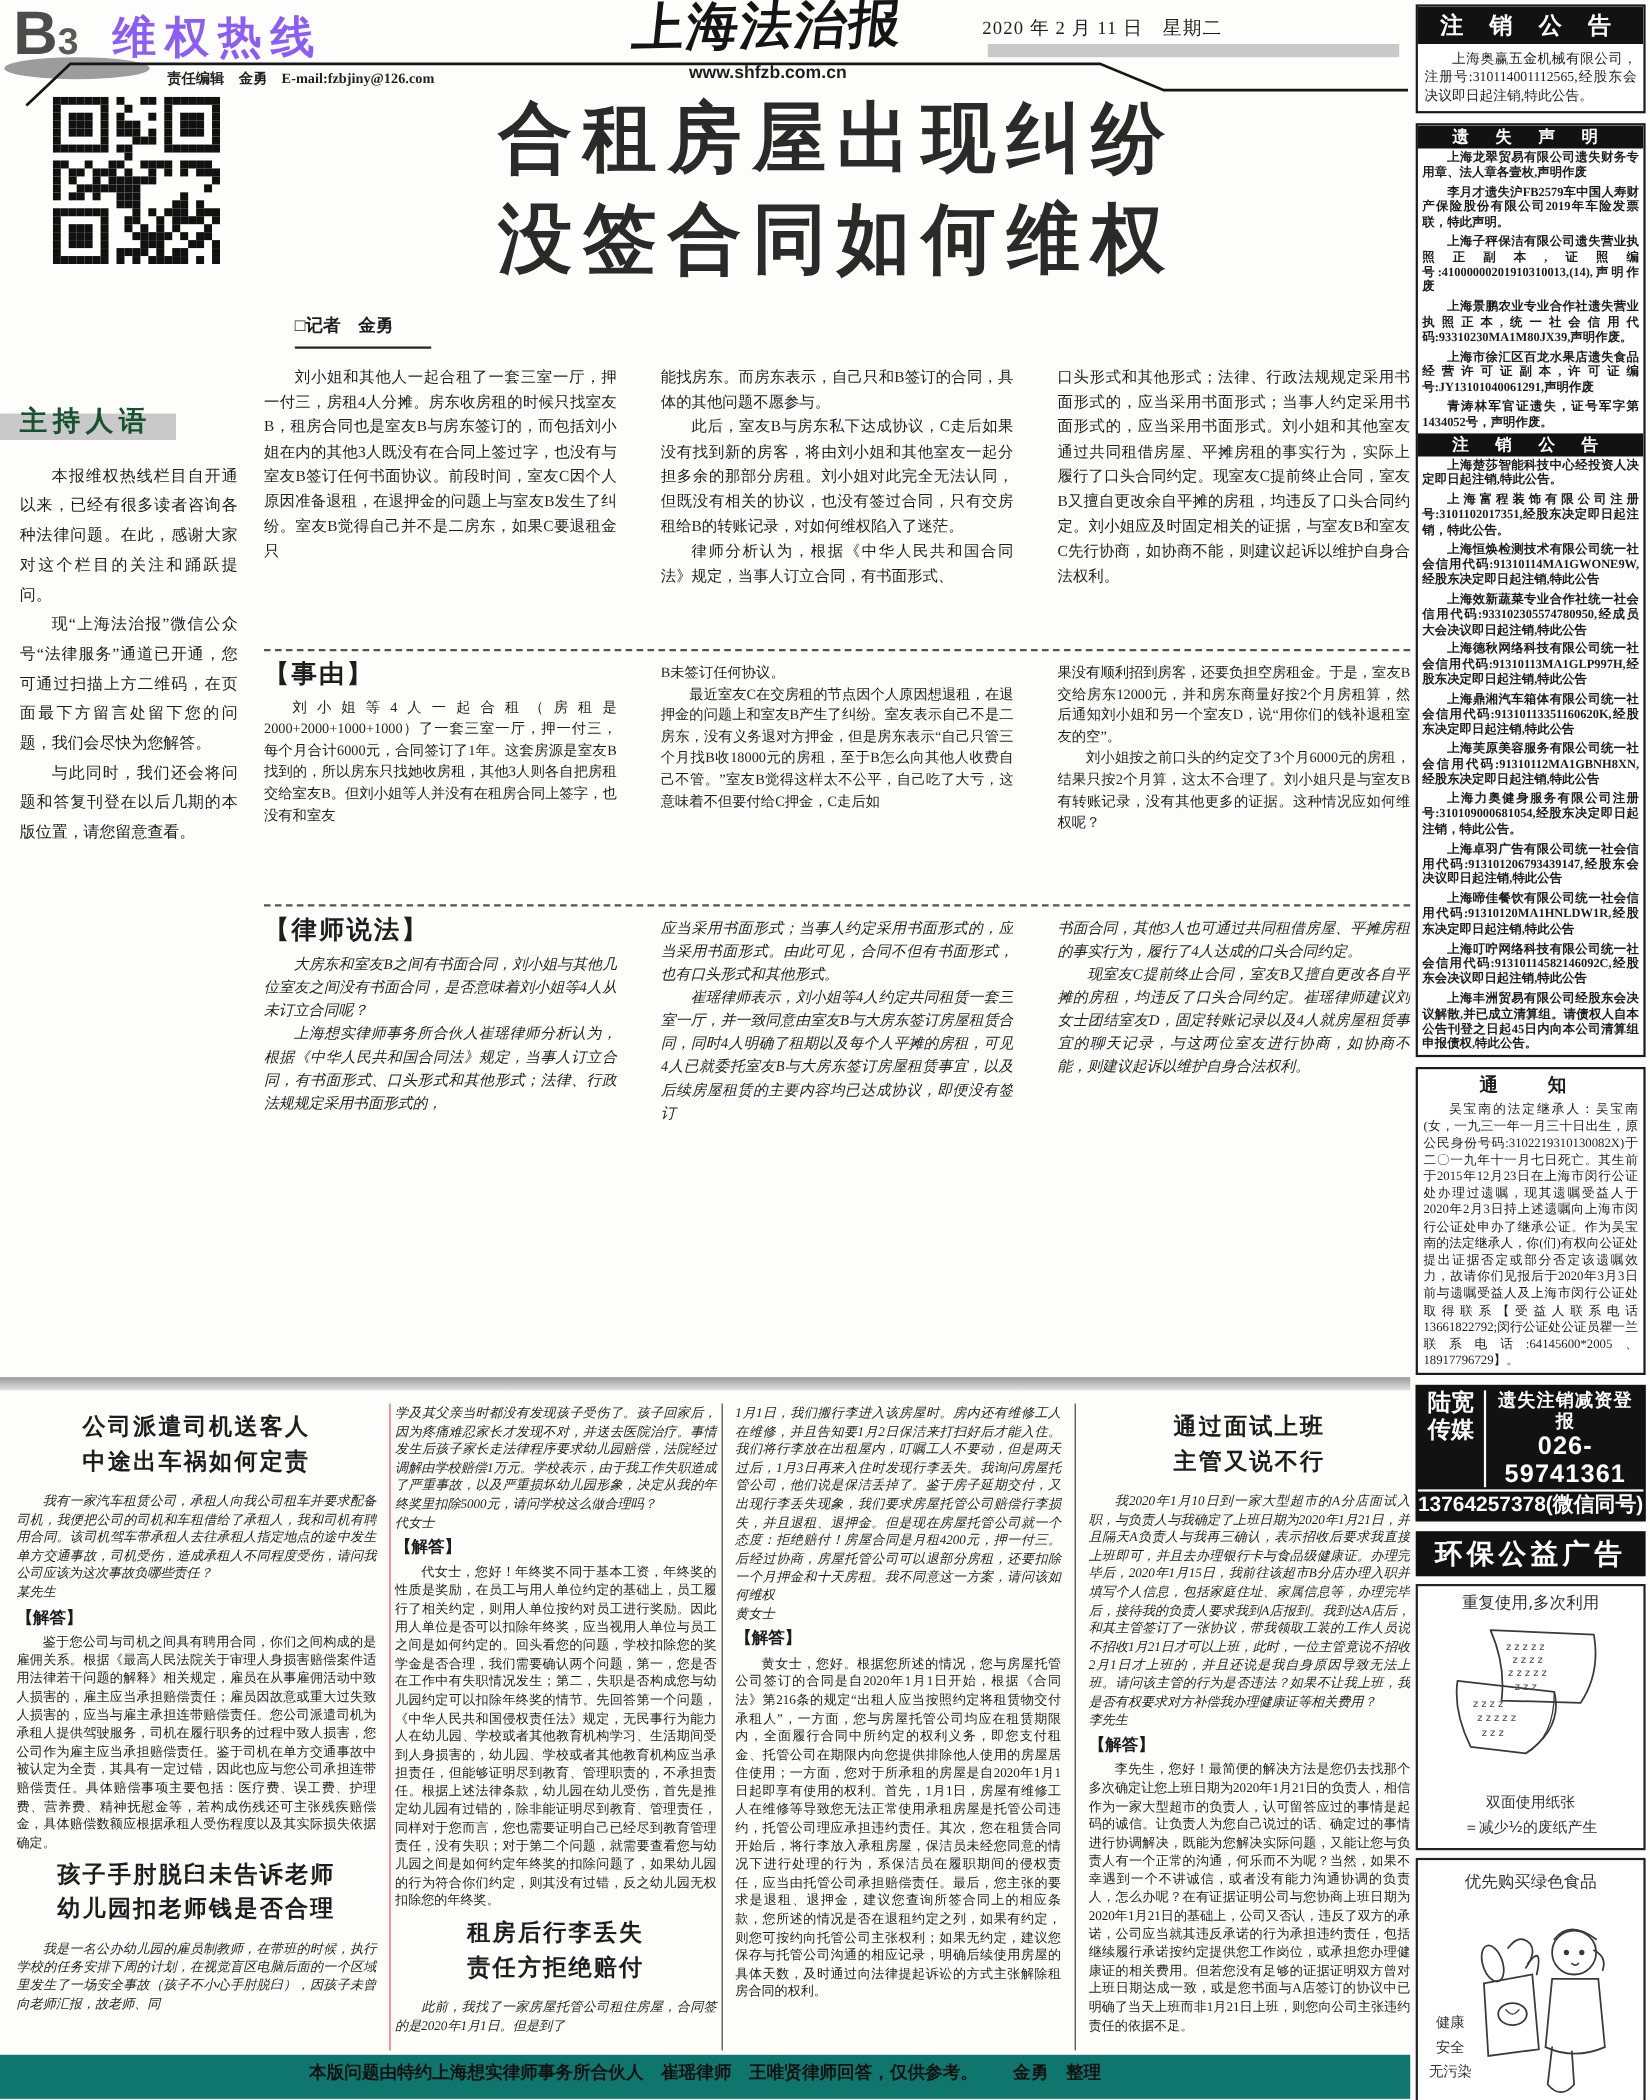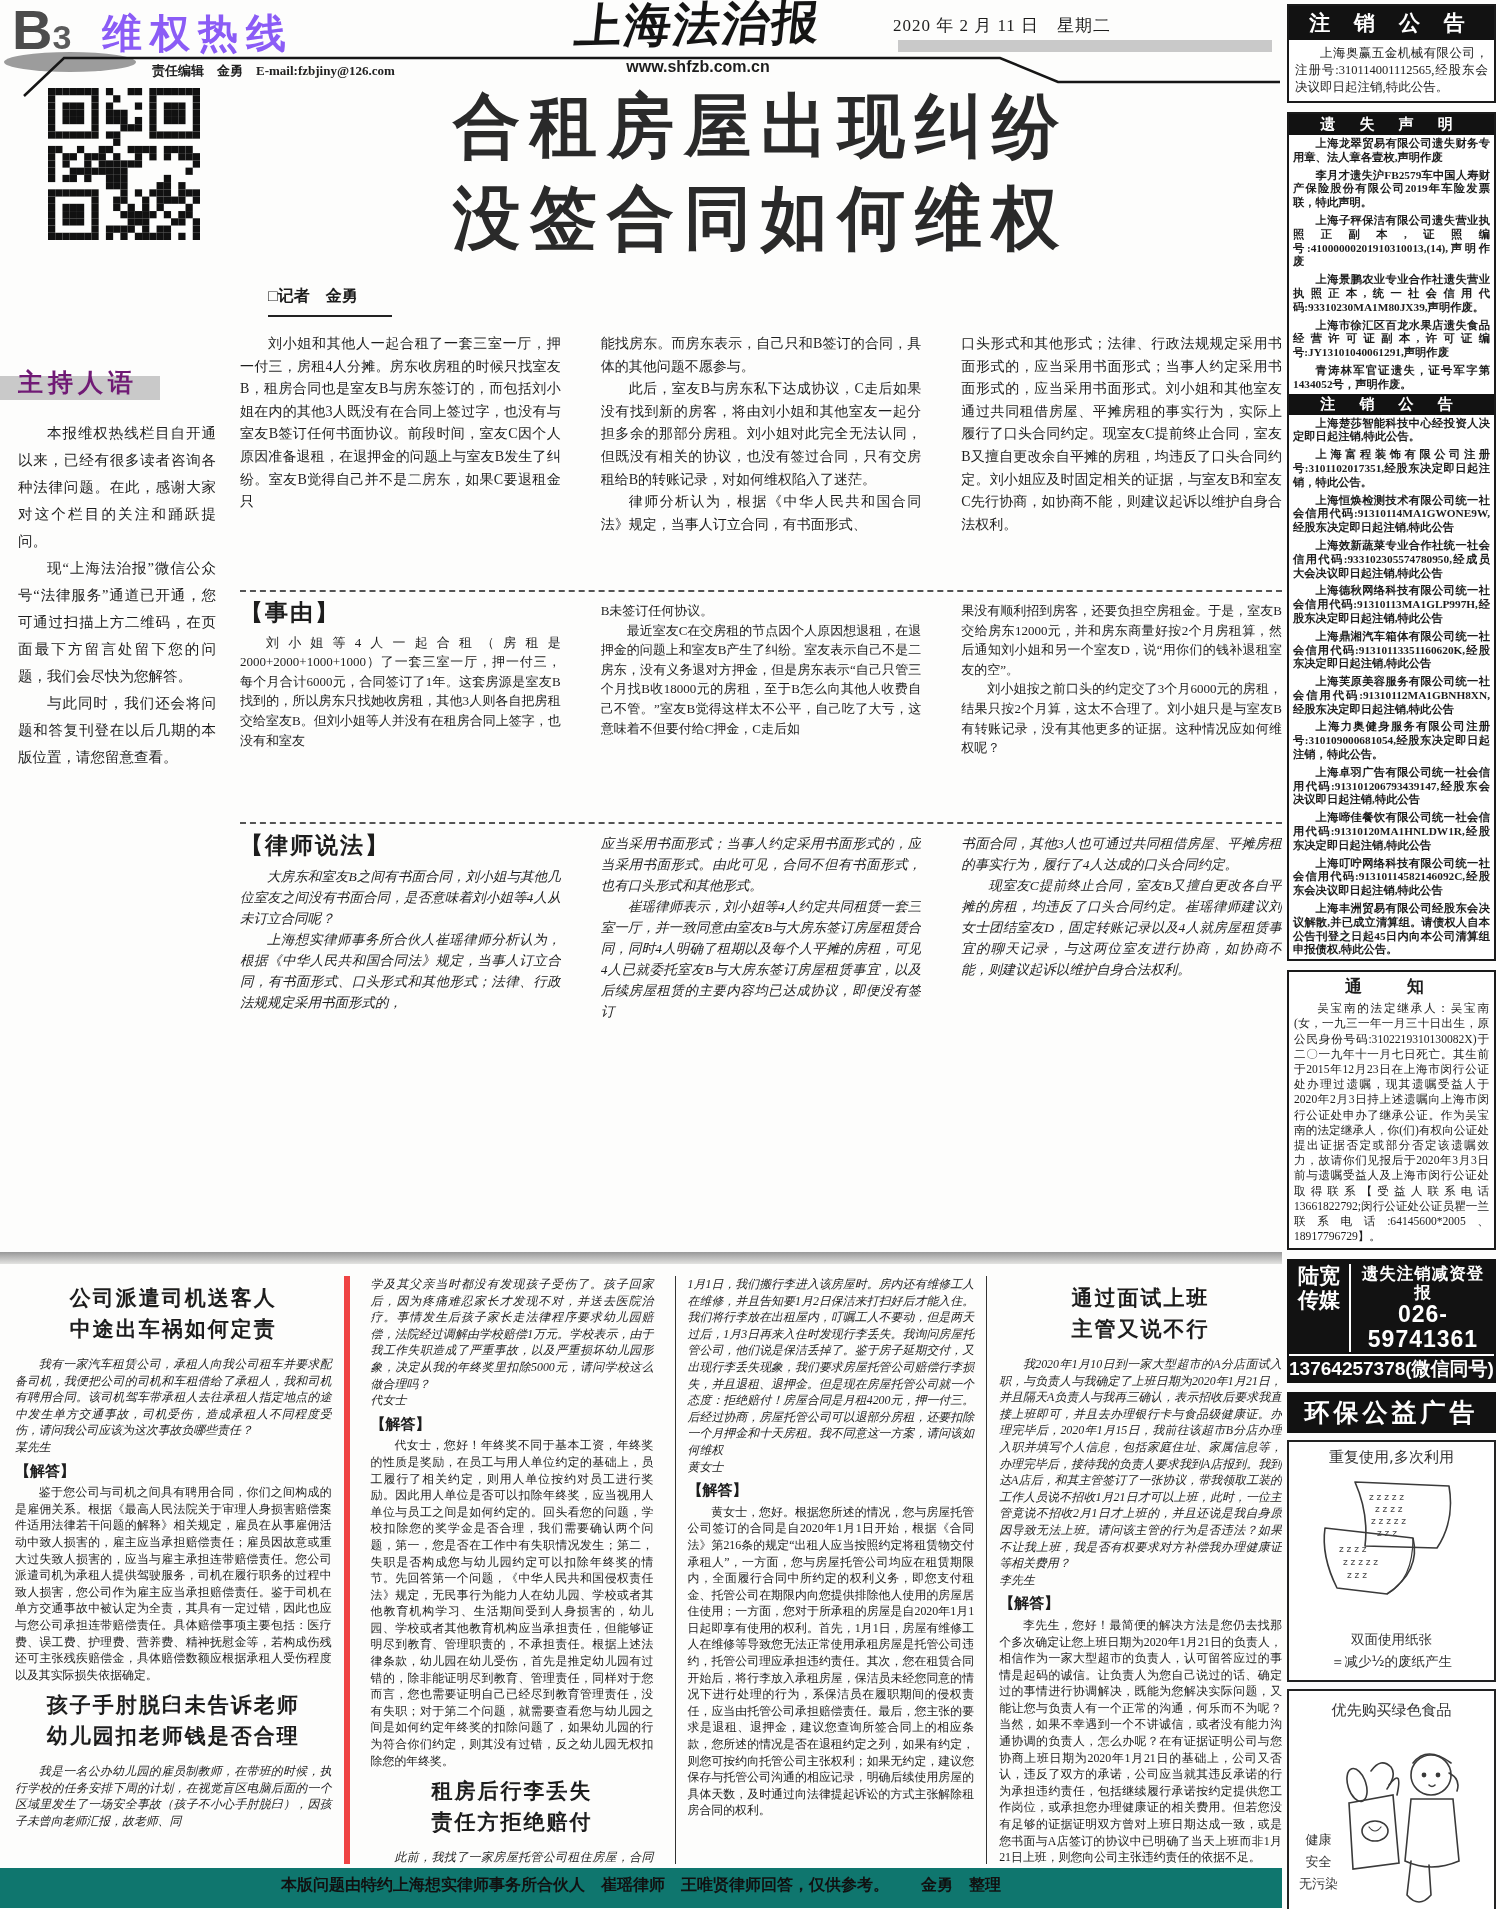--- a/index.html
+++ b/index.html
@@ -17,21 +17,21 @@
   .masthead{position:absolute;left:548px;top:-2px;width:300px;text-align:center;z-index:2;}
   .masthead .mast-t{font-family:"DejaVu Serif",serif;font-weight:bold;font-size:47px;line-height:52px;
       transform:skewX(-7deg) rotate(-1deg);letter-spacing:2px;color:#151515;}
   .masthead .mast-u{margin-top:8px;font-family:"Liberation Sans",sans-serif;font-weight:bold;font-size:16px;}
   .hdr-date{position:absolute;left:893px;top:14px;font-size:17px;letter-spacing:1px;}
   .hdr-graybar{position:absolute;left:898px;top:40px;width:374px;height:12px;background:#c9c9c9;}
   .hdr-rule{position:absolute;left:0;top:0;z-index:1;}
   
   .qr{position:absolute;left:48px;top:88px;width:152px;height:152px;}
   .host-title{position:absolute;left:18px;top:366px;z-index:2;font-family:"Liberation Sans",sans-serif;
-      font-weight:bold;font-size:25px;letter-spacing:5px;color:#701a75;}
+      font-weight:bold;font-size:25px;letter-spacing:5px;color:#14532d;}
   .host-bar{position:absolute;left:0px;top:376px;width:160px;height:24px;background:#c9c9c9;z-index:1;}
   .host-text{position:absolute;left:18px;top:420px;width:198px;font-size:14.5px;line-height:27px;
       text-align:justify;}
   .host-text p{margin:0;text-indent:2em;}
   
   .main{position:absolute;left:240px;top:84px;width:1042px;}
   .hl{font-family:"Liberation Sans",sans-serif;font-weight:bold;font-size:67px;line-height:84px;
       letter-spacing:10px;text-align:center;color:#2a2a2a;transform:scaleY(1.04);}
   .hl2{margin-top:8px;}
   .byline{display:inline-block;margin:26px 0 0 28px;font-size:16px;font-weight:bold;
@@ -46,21 +46,21 @@
       letter-spacing:2px;margin:2px 0 10px 0;font-style:normal;}
   .sec-row p{margin:0;text-indent:2em;}
   .sec-row p.ni{text-indent:0;}
   
   .mid-bar{position:absolute;left:0;top:1252px;width:1282px;height:12px;
       background:linear-gradient(#989898,#e3e3e1);}
   .bottom{position:absolute;left:15px;top:1276px;width:1267px;height:588px;display:flex;
       font-size:11.9px;line-height:16.6px;text-align:justify;}
   .bcol{overflow:hidden;}
   .bcol.a{width:338px;padding-right:12px;}
-  .bcol.b{width:302px;padding:0 21px;border-left:6px solid #ef4444;}
+  .bcol.b{width:302px;padding:0 4px;border-left:1px solid #ef4444;}
   .bcol.c{width:306px;padding:0 12px;border-left:1px solid #333;}
   .bcol.d{width:302px;padding-left:12px;border-left:1px solid #333;}
   .qa-h{font-family:"Liberation Sans",sans-serif;font-weight:bold;font-size:21px;line-height:31px;
       letter-spacing:2px;text-align:center;white-space:pre-line;margin:6px 0 12px 0;font-style:normal;}
   .bottom p{margin:0;}
   .q{font-style:italic;}
   .q p{text-indent:2em;}
   .q p.ni{text-indent:0;}
   .attrib{text-align:left;font-style:italic;padding-right:14px;}
   .ans-label{font-family:"Liberation Sans",sans-serif;font-weight:bold;font-size:15px;

